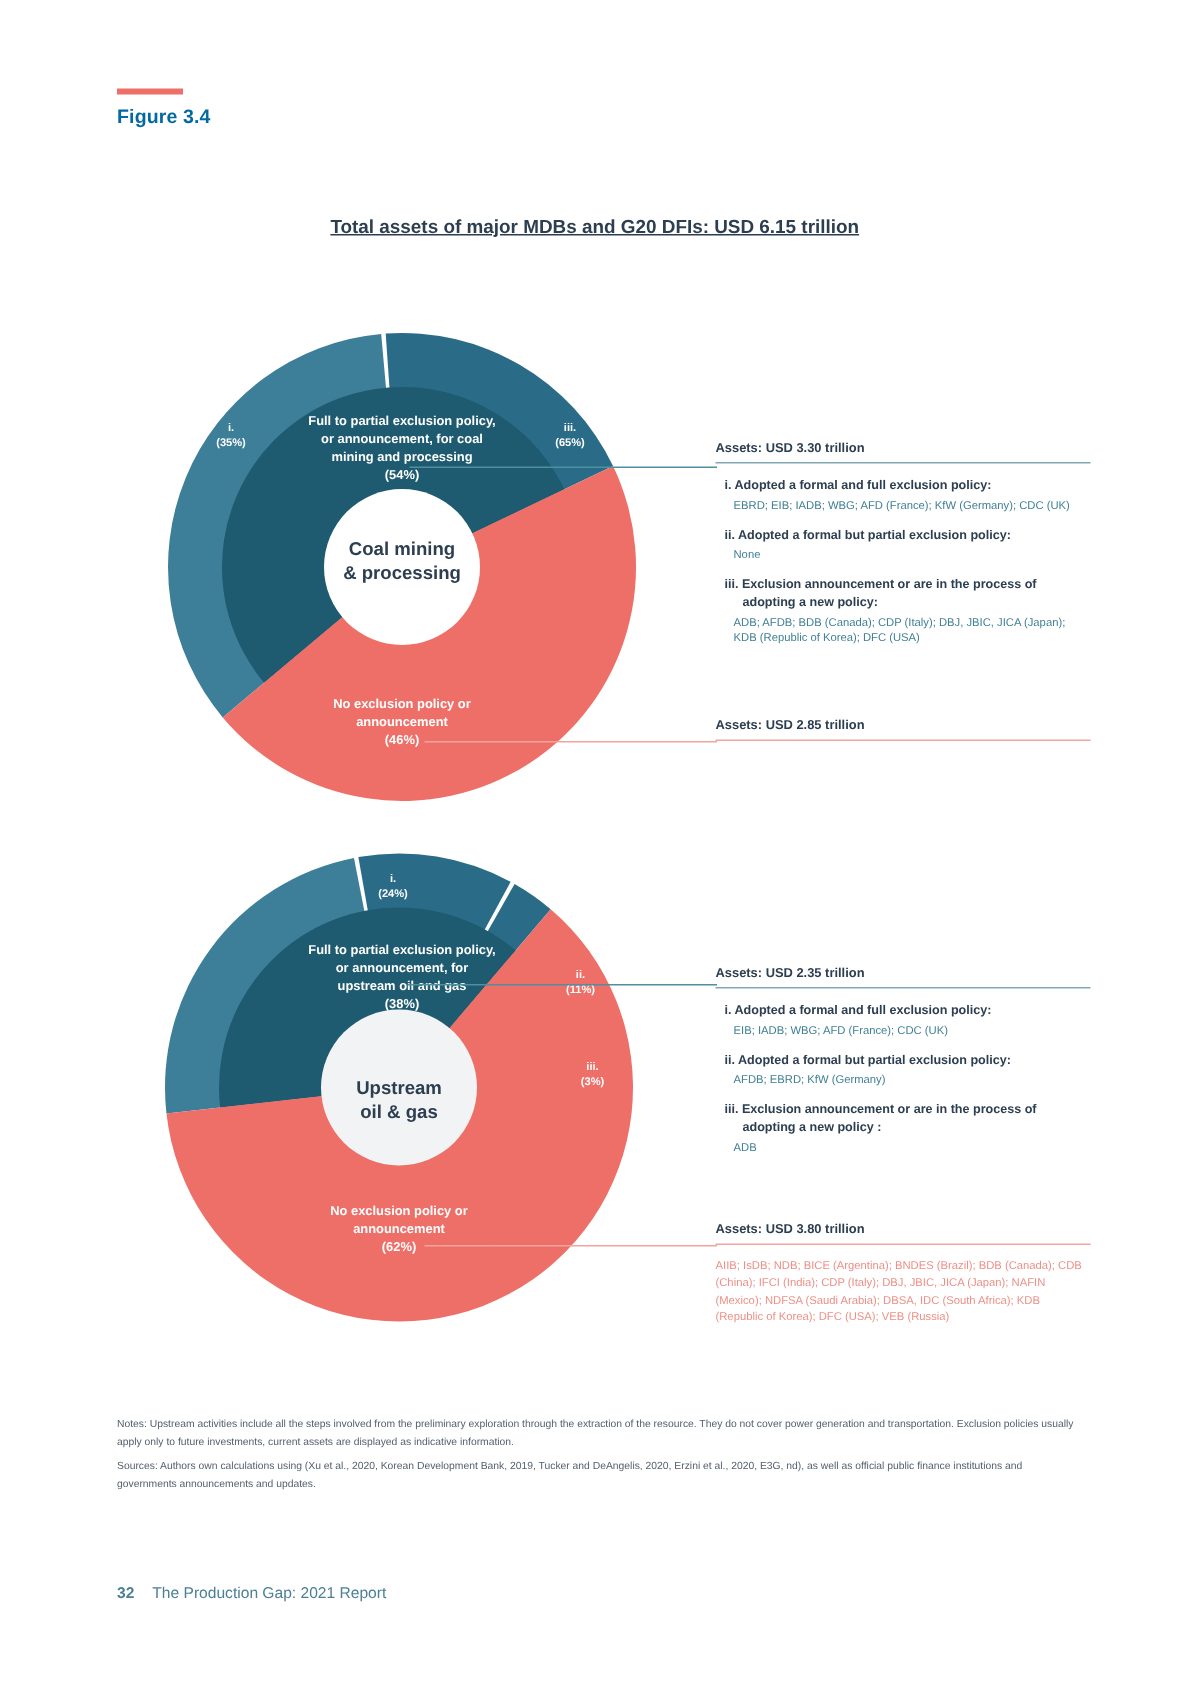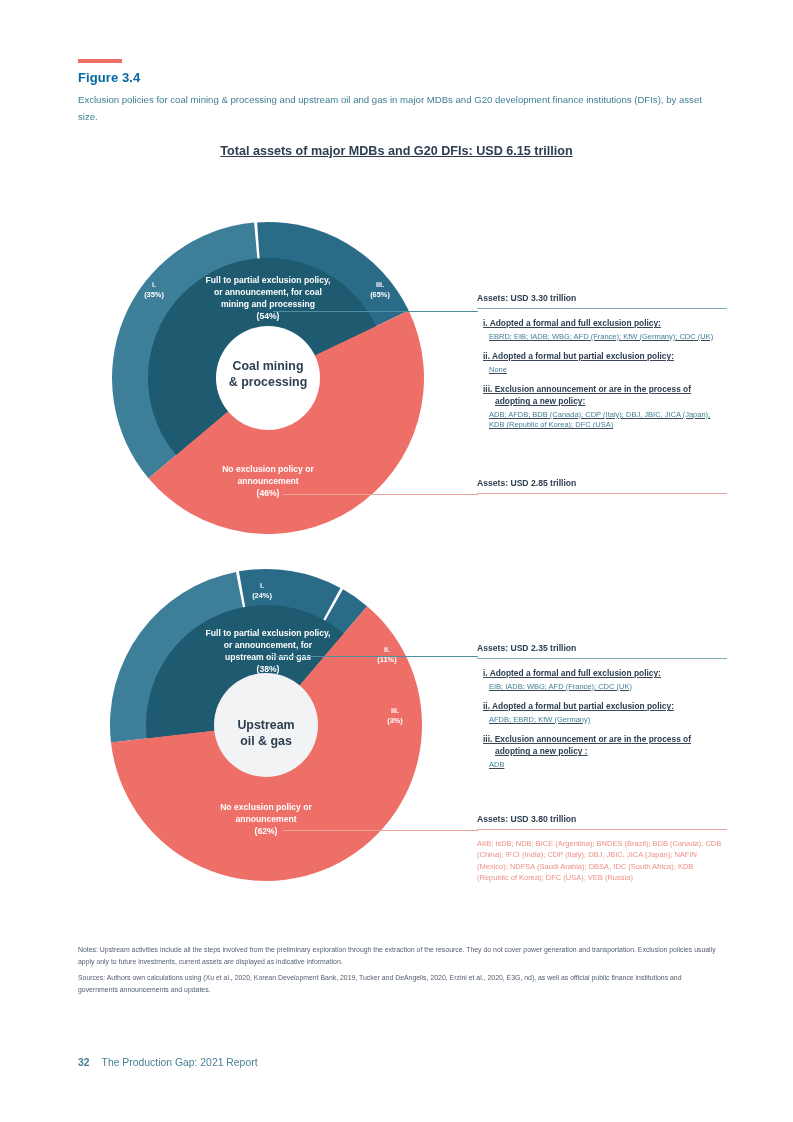--- a/index.html
+++ b/index.html
@@ -23,41 +23,40 @@
 
   .slice-label{position:absolute;text-align:center;color:#ffffff;font-weight:bold;pointer-events:none;}
   .slice-label.sm{font-size:7.4px;line-height:10px;}
   .slice-label.md{font-size:8.6px;line-height:12px;}
   .center-label{position:absolute;text-align:center;font-weight:bold;color:#2c3e50;font-size:12.4px;line-height:16px;}
 
   
   .legend{position:absolute;width:250px;}
   .legend .assets{font-size:8.6px;font-weight:bold;color:#2c3e50;margin-bottom:5px;}
   .legend .divider{height:1px;width:100%;margin-bottom:8px;}
-  .legend .entry{margin-bottom:8px;text-decoration:underline;}
+  .legend .entry{margin-bottom:8px;}
   .legend .entry .head{font-size:8.4px;font-weight:bold;color:#2c3e50;line-height:12px;padding-left:12px;text-indent:-12px;margin-left:6px;}
   .legend .entry .body{font-size:7.5px;line-height:10.6px;color:#3f7f95;margin-top:2.5px;margin-left:12px;}
   .legend.red .list{font-size:7.5px;line-height:11.4px;color:#ee8f86;}
 
   
   .connector{position:absolute;height:1px;}
 
   
   .notes{position:absolute;left:78px;width:640px;font-size:6.9px;line-height:11.6px;color:#55606e;}
   .pagefoot{position:absolute;left:78px;top:1057px;font-size:10.4px;color:#4a7f96;}
   .pagefoot .num{font-weight:bold;margin-right:12px;color:#4a7f96;}
 </style>
 </head>
 <body>
 
 <div class="page">
 
   <div class="red-rule"></div>
   <div class="fig-label">Figure 3.4</div>
-  <div class="fig-caption">Exclusion policies for coal mining &amp; processing and upstream oil and gas in major MDBs and G20 development finance institutions (DFIs), by asset size.</div>
   <div class="chart-title">Total assets of major MDBs and G20 DFIs: USD 6.15 trillion</div>
 
   <div class="donut-wrap" style="left:108px;top:218px;width:320px;height:320px;">
     <svg class="donut-svg" width="320" height="320" viewBox="0 0 320 320">
         <path d="M 160 160 L 40.50 260.27 A 156 156 0 0 1 146.13 4.62 Z" fill="#3d7e99"></path>
         <path d="M 160 160 L 149.12 4.38 A 156 156 0 0 1 300.69 92.59 Z" fill="#2a6c88"></path>
         <path d="M 160 160 L 300.69 92.59 A 156 156 0 0 1 40.50 260.27 Z" fill="#ee6f67"></path>
         <path d="M 160 160 L 68.07 237.13 A 120 120 0 1 1 268.22 108.15 Z" fill="#1e5a70"></path>
         <path d="M 160 160 L 268.22 108.15 A 120 120 0 0 1 68.07 237.13 Z" fill="#ee6f67"></path>
         <circle cx="160" cy="160" r="52" fill="#ffffff"></circle>

